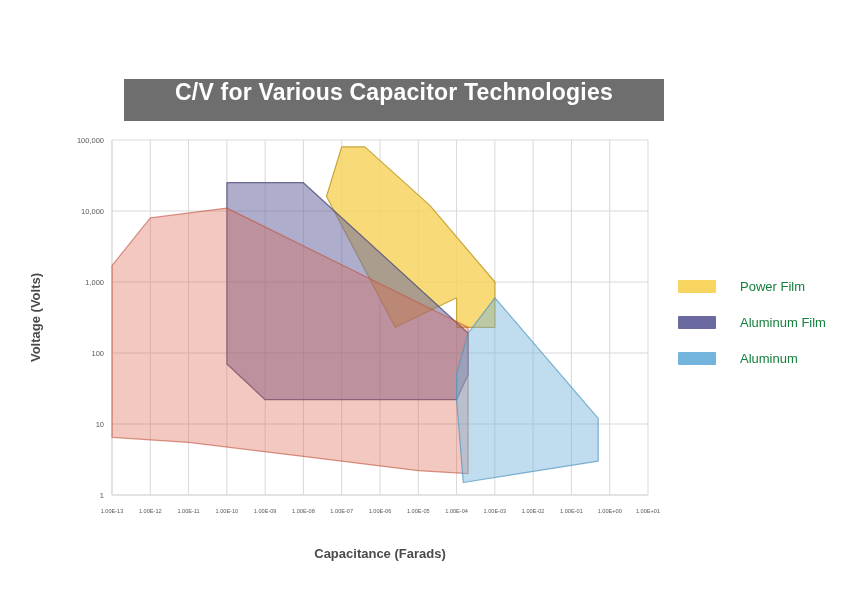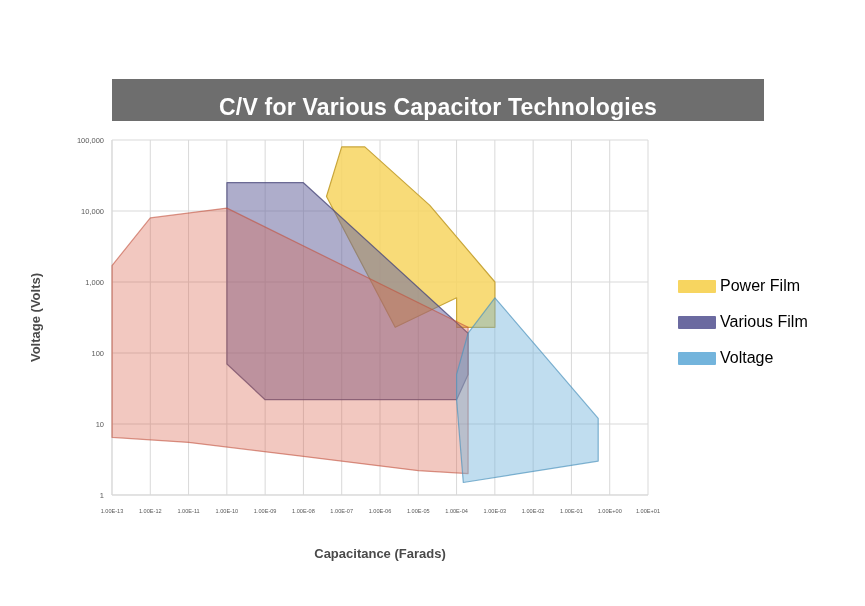--- a/index.html
+++ b/index.html
@@ -17,27 +17,27 @@
   #root {
     position: absolute;
     left: 0; top: 0;
     width: 865px;
     height: 606px;
     background: #ffffff;
   }
   
   #title-bar {
     position: absolute;
-    left: 112px;
+    left: 124px;
     top: 79px;
-    width: 652px;
+    width: 540px;
     height: 42px;
     background: #6e6e6e;
     display: flex;
-    align-items: flex-end;
+    align-items: flex-start;
     justify-content: center;
   }
   #title-text {
     color: #ffffff;
     font-size: 23px;
     font-weight: bold;
     letter-spacing: 0.2px;
     font-family: "Liberation Sans", sans-serif;
     white-space: nowrap;
   }
@@ -77,23 +77,23 @@
     align-items: center;
     height: 36px;
   }
   .legend-swatch {
     width: 38px;
     height: 13px;
     border-radius: 1px;
     flex: 0 0 auto;
   }
   .legend-label {
-    margin-left: 4px;
-    font-size: 16px;
-    color: #000000;
+    margin-left: 24px;
+    font-size: 13px;
+    color: #15803d;
     font-family: "Liberation Sans", sans-serif;
     white-space: nowrap;
   }
 </style>
 </head>
 <body>
 
 <div id="root">
 
   <div id="title-bar">
@@ -161,21 +161,21 @@
     <text id="xlabel-text" class="axis-title" x="380" y="558" text-anchor="middle">Capacitance (Farads)</text>
   </svg>
 
   <div id="legend">
     <div class="legend-row">
       <span class="legend-swatch" style="background: rgb(247, 213, 96);"></span>
       <span class="legend-label">Power Film</span>
     </div>
     <div class="legend-row">
       <span class="legend-swatch" style="background: rgb(107, 106, 160);"></span>
-      <span class="legend-label">Various Film</span>
+      <span class="legend-label">Aluminum Film</span>
     </div>
     <div class="legend-row">
       <span class="legend-swatch" style="background: rgb(115, 180, 220);"></span>
-      <span class="legend-label">Voltage</span>
+      <span class="legend-label">Aluminum</span>
     </div>
   </div>
 
 </div>
 
 </body></html>

